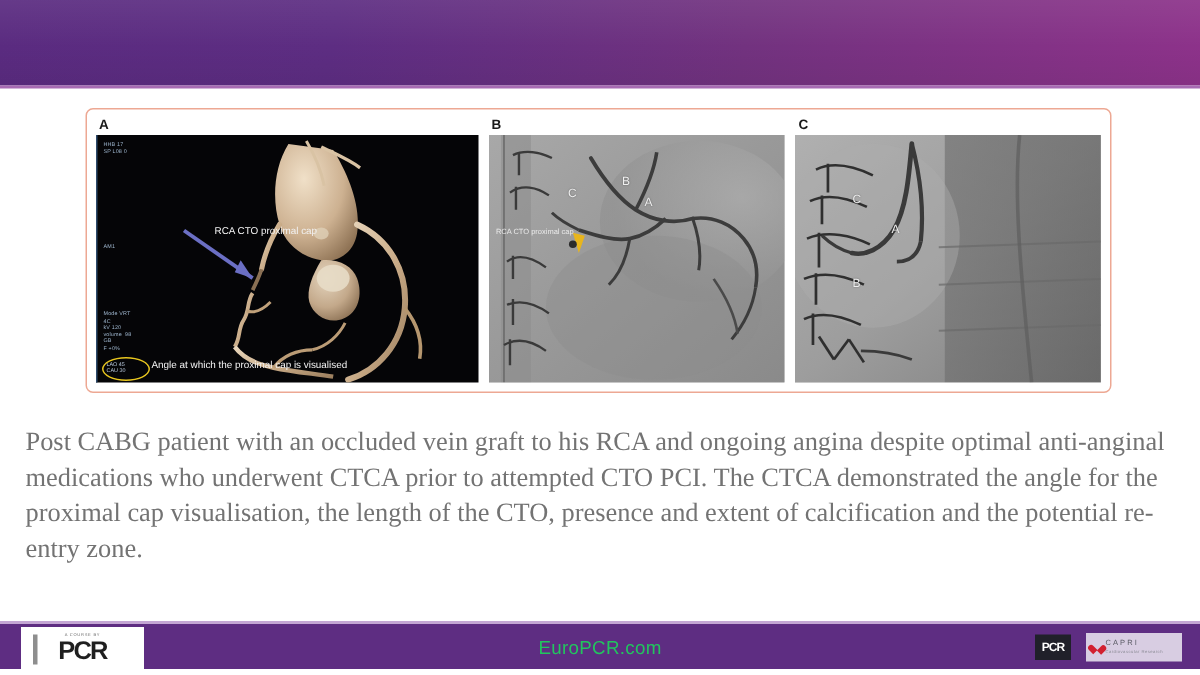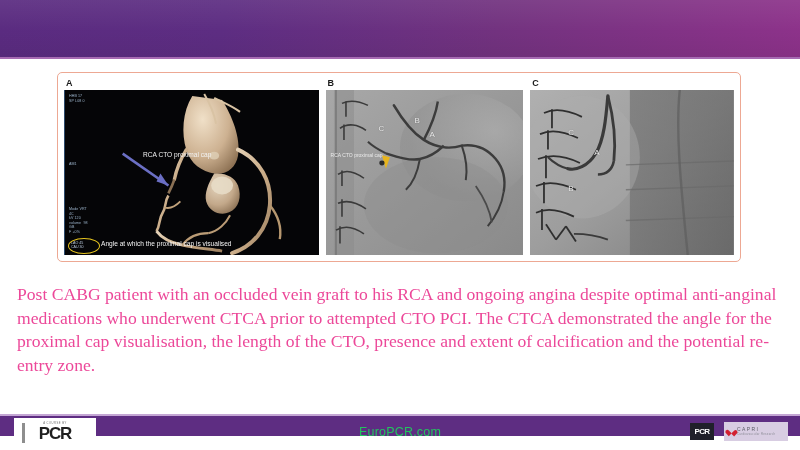--- a/index.html
+++ b/index.html
@@ -146,29 +146,29 @@
   }
 
   
   .body-copy {
     position: absolute;
     left: 17px; top: 283px;
     width: 766px;
     font-family: "Liberation Serif", serif;
     font-size: 17.6px;
     line-height: 23.5px;
-    color: #ec4899;
+    color: #737373;
     text-align: left;
   }
 
   
   .footer-bar {
     position: absolute;
     left: 0; top: 414px;
-    width: 800px; height: 22px;
+    width: 800px; height: 32px;
     background: #5e2d82;
   }
   .footer-topline {
     position: absolute;
     left: 0; top: 0;
     width: 100%; height: 1.5px;
     background: #c4a6d4;
   }
   .footer-logo-left {
     position: absolute;

